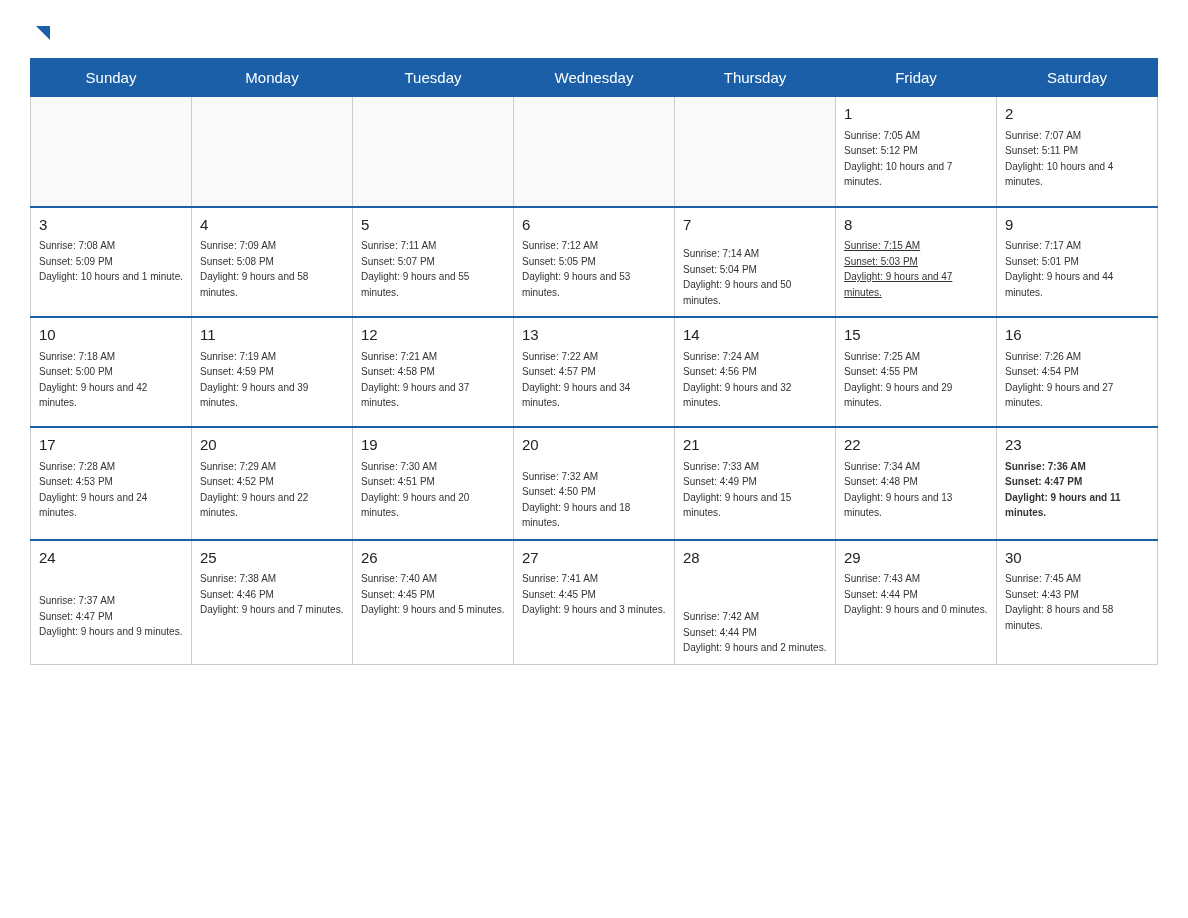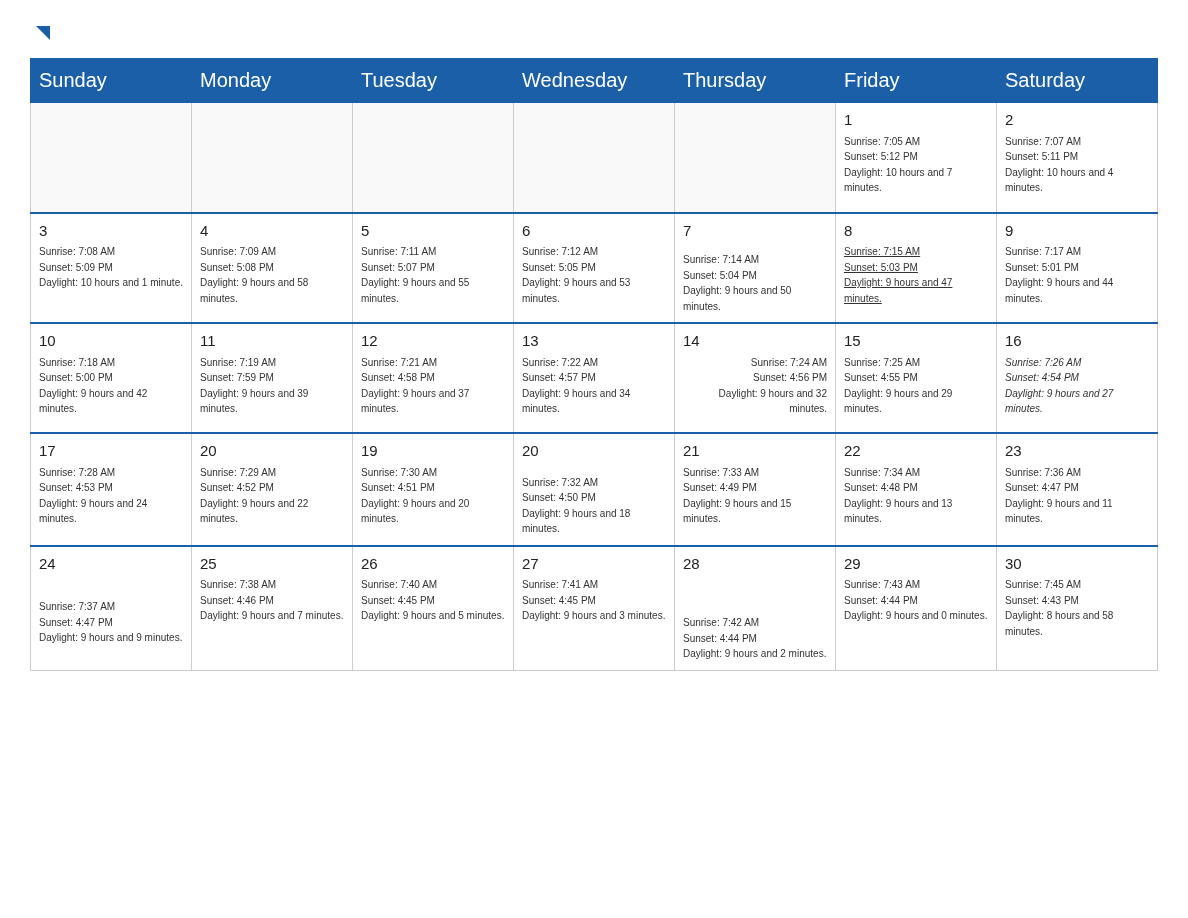--- a/index.html
+++ b/index.html
@@ -51,23 +51,23 @@
     }
     .calendar-table {
       width: 100%;
       border-collapse: collapse;
       table-layout: fixed;
     }
     .calendar-table thead tr th {
       background-color: #1a5fa8;
       color: #fff;
       padding: 10px 8px;
-      font-size: 20px;
+      font-size: 15px;
       font-weight: normal;
-      text-align: left;
+      text-align: center;
       border: 1px solid #1a5fa8;
     }
     .calendar-table tbody tr td {
       vertical-align: top;
       padding: 6px 8px 8px 8px;
       border: 1px solid #ccc;
       font-size: 13px;
       line-height: 1.5;
       height: 110px;
     }
@@ -190,50 +190,50 @@
       <tr class="row-separator">
         <td>
           <span class="day-number">10</span>
           <div class="day-info" style="white-space: pre-line;">Sunrise: 7:18 AM
 Sunset: 5:00 PM
 Daylight: 9 hours and 42 minutes.</div>
         </td>
         <td>
           <span class="day-number">11</span>
           <div class="day-info" style="white-space: pre-line;">Sunrise: 7:19 AM
-Sunset: 7:59 PM
+Sunset: 4:59 PM
 Daylight: 9 hours and 39 minutes.</div>
         </td>
         <td>
           <span class="day-number">12</span>
           <div class="day-info" style="white-space: pre-line;">Sunrise: 7:21 AM
 Sunset: 4:58 PM
 Daylight: 9 hours and 37 minutes.</div>
         </td>
         <td>
           <span class="day-number">13</span>
           <div class="day-info" style="white-space: pre-line;">Sunrise: 7:22 AM
 Sunset: 4:57 PM
 Daylight: 9 hours and 34 minutes.</div>
         </td>
         <td>
           <span class="day-number">14</span>
-          <div class="day-info" style="white-space: pre-line; text-align: right;">Sunrise: 7:24 AM
+          <div class="day-info" style="white-space: pre-line;">Sunrise: 7:24 AM
 Sunset: 4:56 PM
 Daylight: 9 hours and 32 minutes.</div>
         </td>
         <td>
           <span class="day-number">15</span>
           <div class="day-info" style="white-space: pre-line;">Sunrise: 7:25 AM
 Sunset: 4:55 PM
 Daylight: 9 hours and 29 minutes.</div>
         </td>
         <td>
           <span class="day-number">16</span>
-          <div class="day-info" style="white-space: pre-line; font-style: italic;">Sunrise: 7:26 AM
+          <div class="day-info" style="white-space: pre-line;">Sunrise: 7:26 AM
 Sunset: 4:54 PM
 Daylight: 9 hours and 27 minutes.</div>
         </td>
       </tr>
       <tr class="row-separator">
         <td>
           <span class="day-number">17</span>
           <div class="day-info" style="white-space: pre-line;">Sunrise: 7:28 AM
 Sunset: 4:53 PM
 Daylight: 9 hours and 24 minutes.</div>
@@ -263,21 +263,21 @@
 Daylight: 9 hours and 15 minutes.</div>
         </td>
         <td>
           <span class="day-number">22</span>
           <div class="day-info" style="white-space: pre-line;">Sunrise: 7:34 AM
 Sunset: 4:48 PM
 Daylight: 9 hours and 13 minutes.</div>
         </td>
         <td>
           <span class="day-number">23</span>
-          <div class="day-info" style="white-space: pre-line;">Sunrise: 7:36 AM
+          <div class="day-info" style="white-space: pre-line; font-weight: bold;">Sunrise: 7:36 AM
 Sunset: 4:47 PM
 Daylight: 9 hours and 11 minutes.</div>
         </td>
       </tr>
       <tr class="row-separator">
         <td>
           <span class="day-number">24</span>
           <div class="day-info" style="white-space: pre-line; margin-top: 24px;">Sunrise: 7:37 AM
 Sunset: 4:47 PM
 Daylight: 9 hours and 9 minutes.</div>

